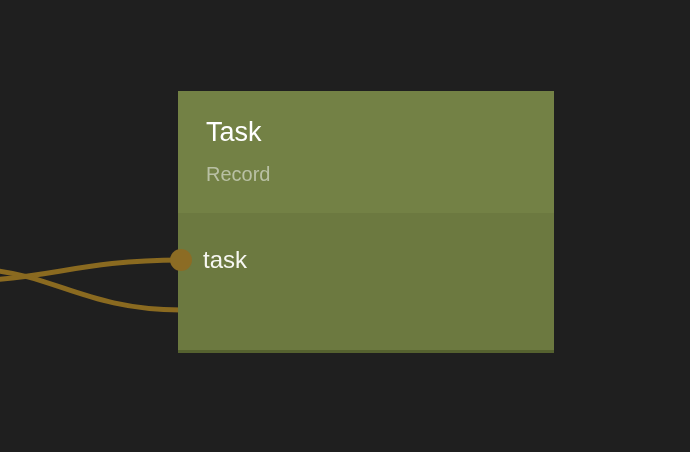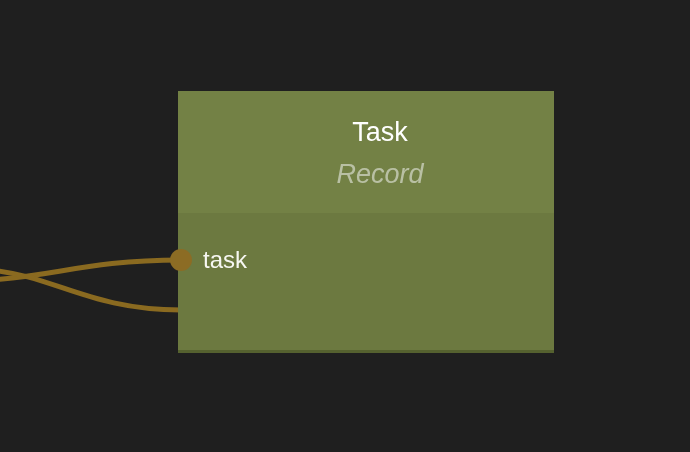--- a/index.html
+++ b/index.html
@@ -29,40 +29,38 @@
     stroke-width: 5;
     stroke-linecap: round;
   }
   .node {
     position: absolute;
     left: 178px;
     top: 91px;
     width: 376px;
     height: 262px;
     z-index: 2;
-    text-align: center;
   }
   .node-header {
     box-sizing: border-box;
     height: 122px;
     background: var(--node-header, #738145);
     padding: 20px 0 0 28px;
   }
   .node-title {
     font-size: 27px;
     line-height: 42px;
     font-weight: 400;
     color: var(--title, #ffffff);
   }
   .node-subtitle {
-    font-size: 27px;
+    font-size: 20px;
     line-height: 42px;
     font-weight: 400;
     color: var(--subtitle, #b9c0a4);
-    font-style: italic;
   }
   .node-body {
     box-sizing: border-box;
     height: 140px;
     background: var(--node-body, #6c7940);
     padding-top: 22px;
     border-bottom: 3px solid var(--node-bottom-edge, #55612f);
   }
   .port {
     position: relative;

